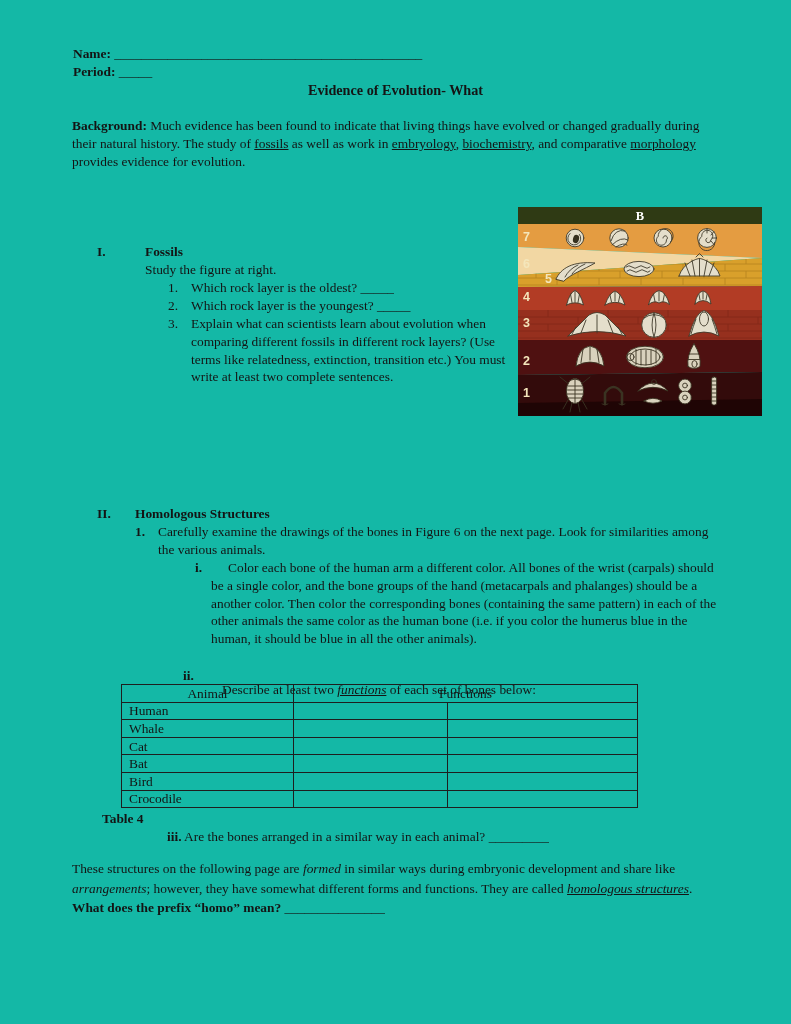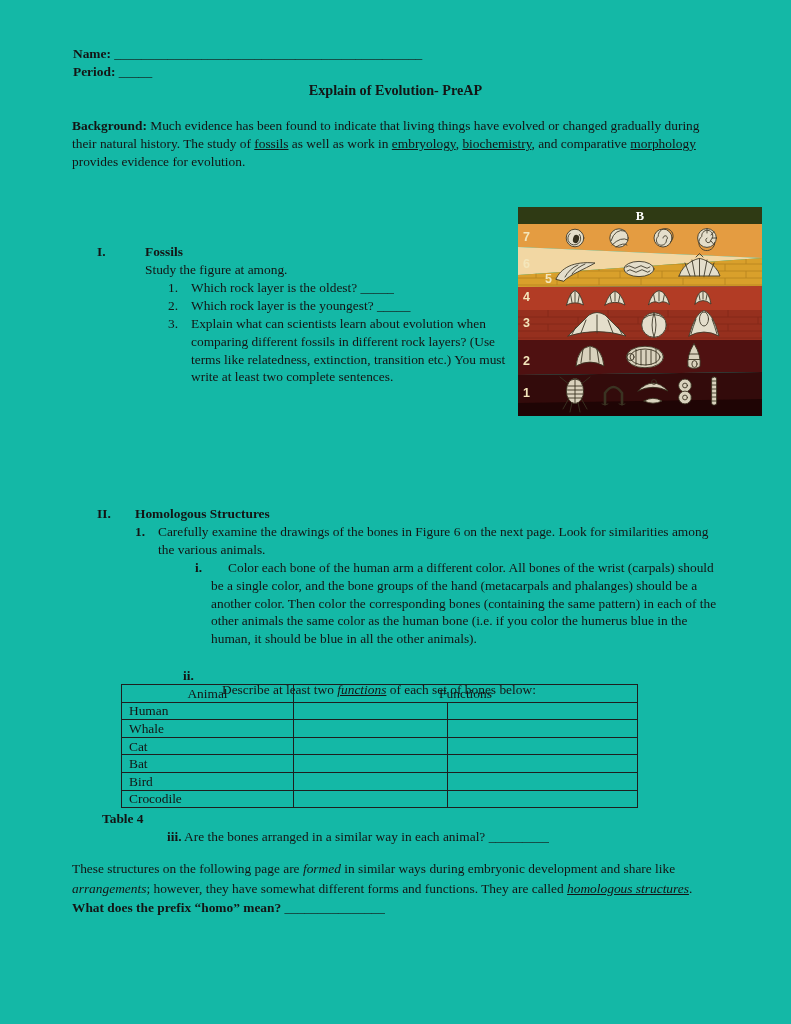--- a/index.html
+++ b/index.html
@@ -27,28 +27,28 @@
 
   <div class="abs" style="left:73px;top:45px;">
     <span class="b">Name:</span>
     <span class="blank">______________________________________________</span>
   </div>
   <div class="abs" style="left:73px;top:63px;">
     <span class="b">Period:</span>
     <span class="blank">_____</span>
   </div>
 
-  <div class="abs title">Explain of Evolution- PreAP</div>
+  <div class="abs title">Evidence of Evolution- What</div>
 
   <div class="abs" style="left:72px;top:117px;width:655px;"><span class="b">Background:</span><span>  Much evidence has been found to indicate that living things have evolved or changed gradually during their natural history.  The study of </span><span class="u">fossils</span><span> as well as work in </span><span class="u">embryology</span><span>, </span><span class="u">biochemistry</span><span>, and comparative </span><span class="u">morphology</span><span> provides evidence for evolution.</span></div>
 
 
   <span class="abs b" style="left:97px;top:243px;">I.</span>
   <span class="abs b" style="left:145px;top:243px;">Fossils</span>
-  <div class="abs" style="left:145px;top:261px;">Study the figure at among.</div>
+  <div class="abs" style="left:145px;top:261px;">Study the figure at right.</div>
 
   <span class="abs" style="left:168px;top:279px;">1.</span>
   <div class="abs" style="left:191px;top:279px;text-align:center;">
     <span>Which rock layer is the oldest? </span><span class="blank">_____</span>
   </div>
 
   <span class="abs" style="left:168px;top:297px;">2.</span>
   <div class="abs" style="left:191px;top:297px;">
     <span>Which rock layer is the youngest? </span><span class="blank">_____</span>
   </div>

